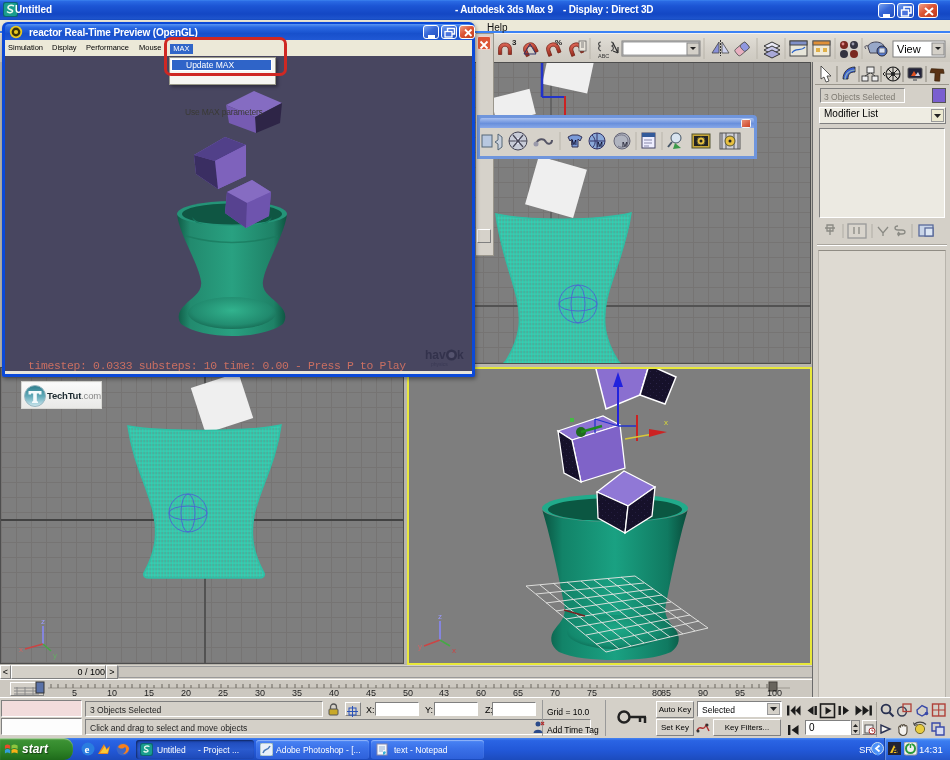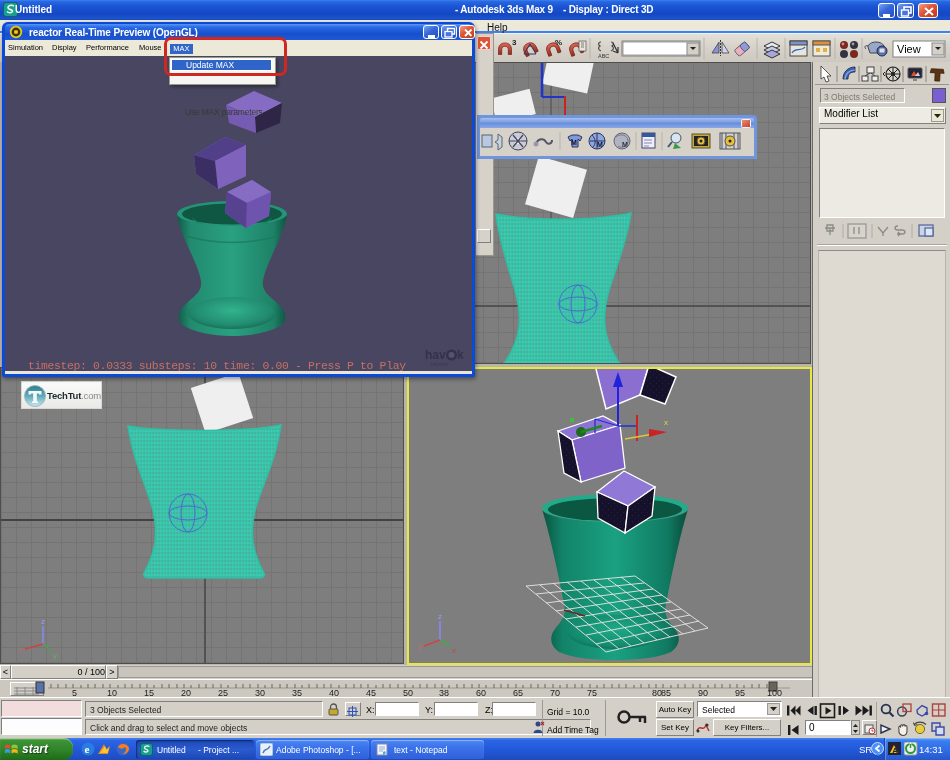--- a/index.html
+++ b/index.html
@@ -429,21 +429,21 @@
     <span class="abs" style="left:72px">5</span>
       <span class="abs" style="left:107px">10</span>
       <span class="abs" style="left:144px">15</span>
       <span class="abs" style="left:181px">20</span>
       <span class="abs" style="left:218px">25</span>
       <span class="abs" style="left:255px">30</span>
       <span class="abs" style="left:292px">35</span>
       <span class="abs" style="left:329px">40</span>
       <span class="abs" style="left:366px">45</span>
       <span class="abs" style="left:403px">50</span>
-      <span class="abs" style="left:439px">38</span>
+      <span class="abs" style="left:439px">43</span>
       <span class="abs" style="left:476px">60</span>
       <span class="abs" style="left:513px">65</span>
       <span class="abs" style="left:550px">70</span>
       <span class="abs" style="left:587px">75</span>
       <span class="abs" style="left:652px">80</span>
       <span class="abs" style="left:661px">85</span>
       <span class="abs" style="left:698px">90</span>
       <span class="abs" style="left:735px">95</span>
       <span class="abs" style="left:767px">100</span>
   </div>

